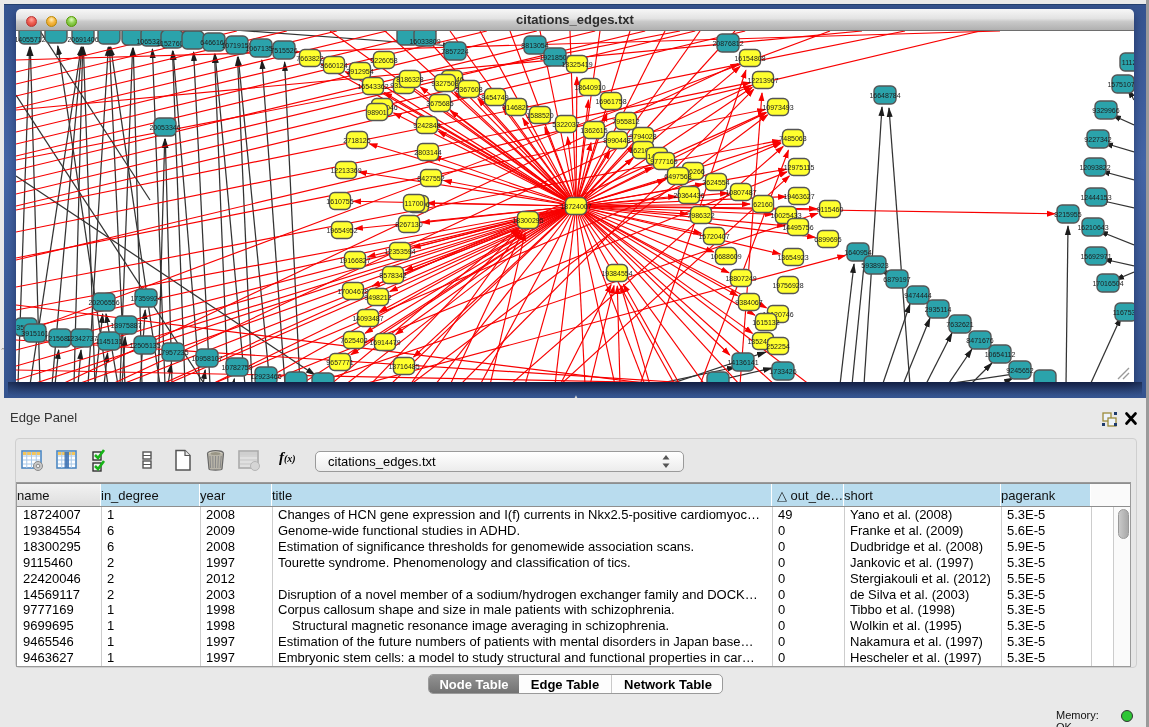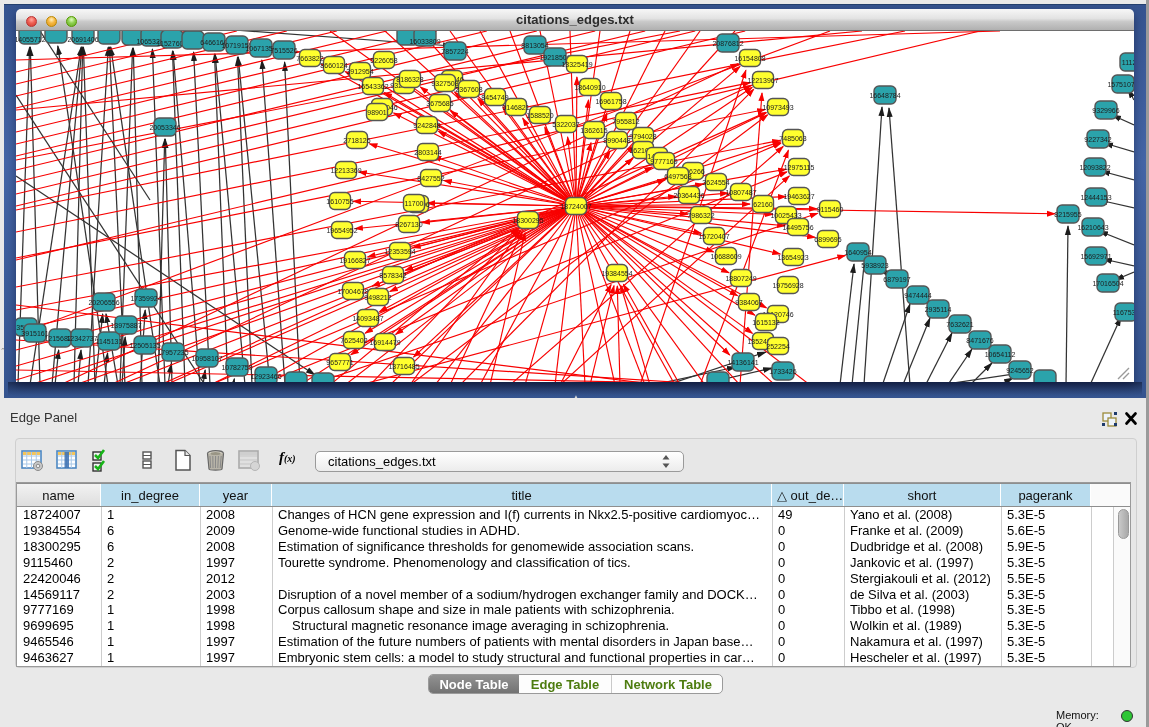--- a/index.html
+++ b/index.html
@@ -11,28 +11,28 @@
 .tl{position:absolute;top:6.5px;width:11px;height:11px;border-radius:50%}
 #tlr{left:10px;background:radial-gradient(circle at 50% 30%,#ff9d95 8%,#ee6053 45%,#cf3a2c);border:.5px solid #b33}
 #tly{left:30px;background:radial-gradient(circle at 50% 30%,#ffe6a8 8%,#f5b63e 45%,#dd9721);border:.5px solid #b80}
 #tlg{left:50px;background:radial-gradient(circle at 50% 30%,#d2f5b0 8%,#8ed04e 45%,#63aa28);border:.5px solid #590}
 #canvas{position:absolute;left:0;top:22px;width:1118px;height:351px;background:#fff;overflow:hidden}
 #panel{position:absolute;left:0;top:398px;width:1146px;height:329px;background:#e9e9e9}
 #ptitle{position:absolute;left:10px;top:410px;font-size:13px;color:#333}
 #pbox{position:absolute;left:15px;top:438px;width:1122px;height:230px;border:1px solid #cfcfcf;border-radius:4px;background:#e7e7e7}
 .cell{position:absolute;height:15px;font-size:13px;color:#000;white-space:nowrap;overflow:hidden;line-height:16px}
 #thead{position:absolute;left:17px;top:483px;width:1113px;height:24px;background:#b9dcee;border-top:1px solid #8e8e8e;border-bottom:1px solid #8e8e8e}
-.hc{position:absolute;top:0;height:22px;font-size:13px;color:#111;text-align:center;line-height:23px;border-right:1px solid #fff;white-space:nowrap;overflow:hidden}
+.hc{position:absolute;top:0;height:22px;font-size:13px;color:#111;line-height:23px;border-right:1px solid #fff;white-space:nowrap;overflow:hidden}
 #tbody{position:absolute;left:17px;top:507px;width:1096px;height:159px;background:#fff;overflow:hidden}
 .gline{position:absolute;top:507px;height:159px;width:1px;background:#cdcdcd}
 #sbar{position:absolute;left:1113px;top:507px;width:17px;height:159px;background:#fafafa;border-left:1px solid #ccc}
 #sthumb{position:absolute;left:1118px;top:509px;width:11px;height:30px;border-radius:6px;background:linear-gradient(90deg,#c9c9c9,#a8a8a8);border:1px solid #999}
 #tborder{position:absolute;left:16px;top:482px;width:1115px;height:185px;border:1px solid #9a9a9a;pointer-events:none}
 #tabs{position:absolute;left:428px;top:674px;width:295px;height:20px;border:1px solid #9a9a9a;border-radius:5px;background:#fdfdfd;overflow:hidden}
-.tab{position:absolute;top:0;height:20px;font-size:13px;font-weight:bold;text-align:center;line-height:20px;color:#4d7c0f}
+.tab{position:absolute;top:0;height:20px;font-size:13px;font-weight:bold;text-align:center;line-height:20px;color:#000000}
 #tab1{left:0;width:90px;background:linear-gradient(180deg,#929292,#6f6f6f);color:#fff}
 #tab2{left:90px;width:93px;border-right:1px solid #c9c9c9}
 #tab3{left:183px;width:112px}
 #mem{position:absolute;left:1056px;top:709px;font-size:11px;color:#111}
 #memdot{position:absolute;left:1121px;top:710px;width:12px;height:12px;border-radius:50%;background:#2ec635;border:1.3px solid #333}
 #divider{position:absolute;left:571px;top:395px;width:10px;height:6px;font-size:8px;color:#d8d8d8;text-align:center;line-height:6px}
 .ticon{position:absolute;top:449px}
 #ddown{position:absolute;left:315px;top:451px;width:369px;height:21px;border:1px solid #9a9a9a;border-radius:5px;background:linear-gradient(180deg,#fff,#ececec);font-size:13px;color:#000;line-height:20px;padding-left:12px}
 #ddarrow{position:absolute;left:659px;top:451px;width:14px;height:21px}
 </style></head><body>
@@ -685,21 +685,21 @@
     <div class="cell" style="left:206px;top:602.4px;width:62px">1998</div>
     <div class="cell" style="left:278px;top:602.4px;width:490px">Corpus callosum shape and size in male patients with schizophrenia.</div>
     <div class="cell" style="left:778px;top:602.4px;width:62px">0</div>
     <div class="cell" style="left:850px;top:602.4px;width:147px">Tibbo et al. (1998)</div>
     <div class="cell" style="left:1007px;top:602.4px;width:80px">5.3E-5</div>
     <div class="cell" style="left:23px;top:618.3px;width:74px">9699695</div>
     <div class="cell" style="left:107px;top:618.3px;width:89px">1</div>
     <div class="cell" style="left:206px;top:618.3px;width:62px">1998</div>
     <div class="cell" style="left:292px;top:618.3px;width:490px">Structural magnetic resonance image averaging in schizophrenia.</div>
     <div class="cell" style="left:778px;top:618.3px;width:62px">0</div>
-    <div class="cell" style="left:850px;top:618.3px;width:147px">Wolkin et al. (1989)</div>
+    <div class="cell" style="left:850px;top:618.3px;width:147px">Wolkin et al. (1995)</div>
     <div class="cell" style="left:1007px;top:618.3px;width:80px">5.3E-5</div>
     <div class="cell" style="left:23px;top:634.2px;width:74px">9465546</div>
     <div class="cell" style="left:107px;top:634.2px;width:89px">1</div>
     <div class="cell" style="left:206px;top:634.2px;width:62px">1997</div>
     <div class="cell" style="left:278px;top:634.2px;width:490px">Estimation of the future numbers of patients with mental disorders in Japan base…</div>
     <div class="cell" style="left:778px;top:634.2px;width:62px">0</div>
     <div class="cell" style="left:850px;top:634.2px;width:147px">Nakamura et al. (1997)</div>
     <div class="cell" style="left:1007px;top:634.2px;width:80px">5.3E-5</div>
     <div class="cell" style="left:23px;top:650.1px;width:74px">9463627</div>
     <div class="cell" style="left:107px;top:650.1px;width:89px">1</div>

